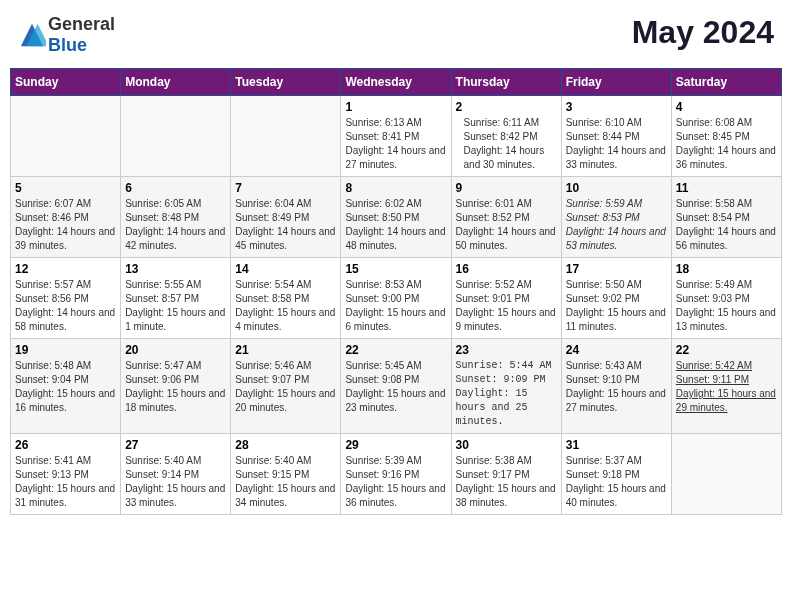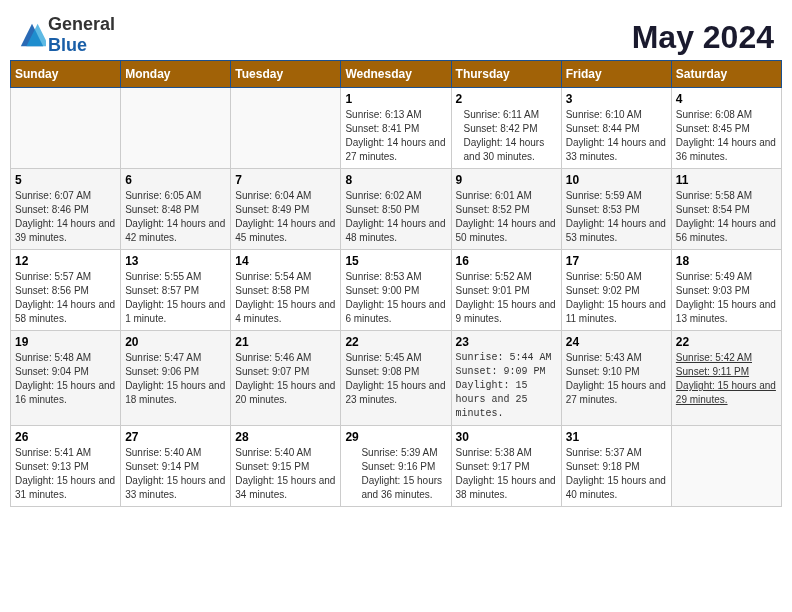--- a/index.html
+++ b/index.html
@@ -6,22 +6,22 @@
     body {
       font-family: Arial, sans-serif;
       background: #fff;
       width: 792px;
       min-height: 612px;
       padding: 10px;
     }
     .header {
       display: flex;
       justify-content: space-between;
-      align-items: flex-end;
-      margin-bottom: 0;
+      align-items: flex-start;
+      margin-bottom: 8px;
       padding: 4px 8px;
     }
     .logo {
       display: flex;
       align-items: center;
     }
     .logo-text-general {
       font-size: 18px;
       font-weight: bold;
       color: #333;
@@ -47,21 +47,21 @@
     .subtitle {
       font-size: 16px;
       color: #333;
     }
     table {
       width: 100%;
       border-collapse: collapse;
       font-size: 11px;
     }
     thead th {
-      background-color: #a16207;
+      background-color: #701a75;
       color: #fff;
       padding: 6px 4px;
       text-align: left;
       font-size: 12px;
       border: 1px solid #1a5090;
     }
     tbody td {
       border: 1px solid #ccc;
       padding: 4px;
       vertical-align: top;
@@ -177,21 +177,21 @@
 Daylight: 14 hours and 48 minutes.</div>
         </td>
         <td>
           <div class="day-number">9</div>
           <div class="day-info" style="white-space: pre-line;">Sunrise: 6:01 AM
 Sunset: 8:52 PM
 Daylight: 14 hours and 50 minutes.</div>
         </td>
         <td>
           <div class="day-number">10</div>
-          <div class="day-info" style="white-space: pre-line;">Sunrise: 5:59 AM
+          <div class="day-info" style="white-space: pre-line; font-style: italic;">Sunrise: 5:59 AM
 Sunset: 8:53 PM
 Daylight: 14 hours and 53 minutes.</div>
         </td>
         <td>
           <div class="day-number">11</div>
           <div class="day-info" style="white-space: pre-line;">Sunrise: 5:58 AM
 Sunset: 8:54 PM
 Daylight: 14 hours and 56 minutes.</div>
         </td>
       </tr>
@@ -297,21 +297,21 @@
 Daylight: 15 hours and 33 minutes.</div>
         </td>
         <td>
           <div class="day-number">28</div>
           <div class="day-info" style="white-space: pre-line;">Sunrise: 5:40 AM
 Sunset: 9:15 PM
 Daylight: 15 hours and 34 minutes.</div>
         </td>
         <td>
           <div class="day-number">29</div>
-          <div class="day-info" style="white-space: pre-line; margin-left: 16px;">Sunrise: 5:39 AM
+          <div class="day-info" style="white-space: pre-line;">Sunrise: 5:39 AM
 Sunset: 9:16 PM
 Daylight: 15 hours and 36 minutes.</div>
         </td>
         <td>
           <div class="day-number">30</div>
           <div class="day-info" style="white-space: pre-line;">Sunrise: 5:38 AM
 Sunset: 9:17 PM
 Daylight: 15 hours and 38 minutes.</div>
         </td>
         <td>

